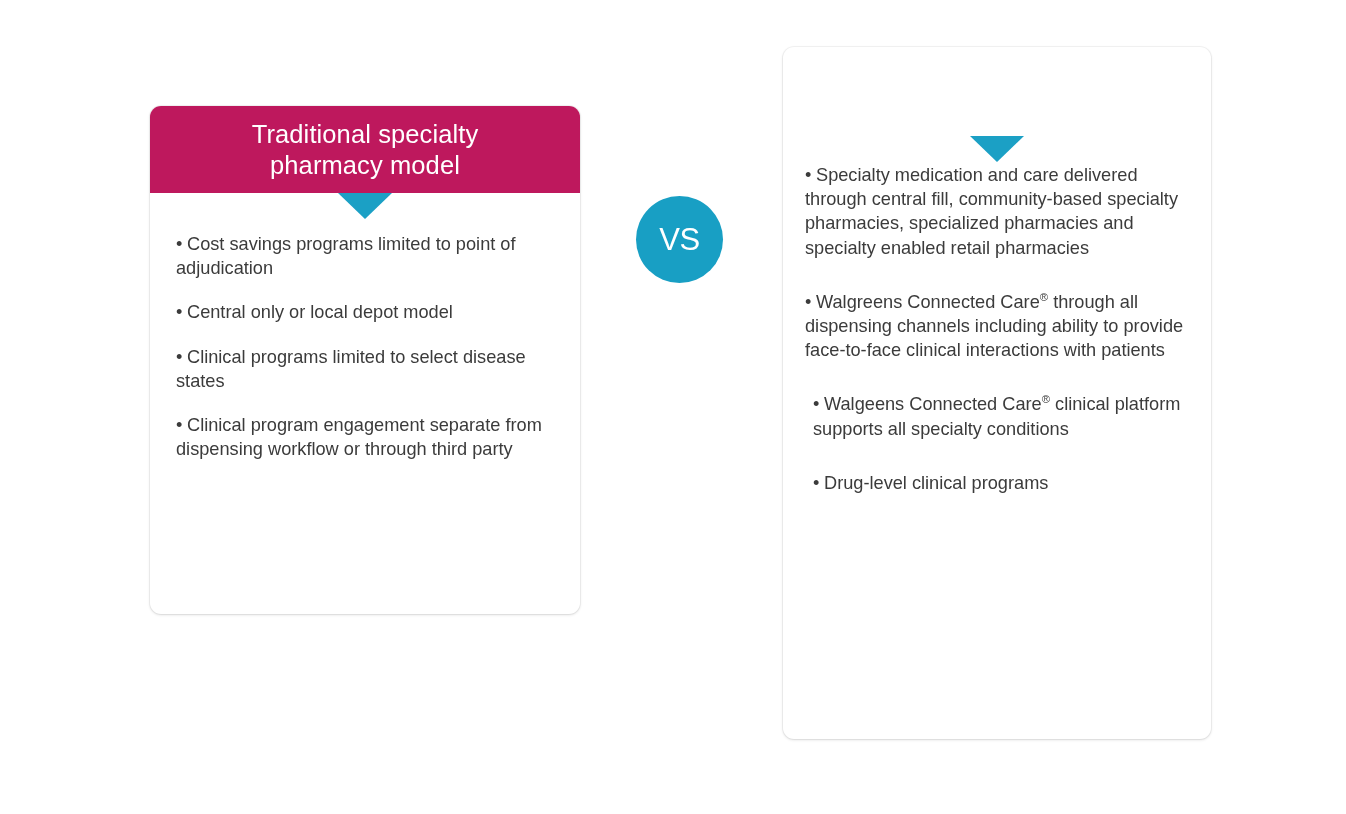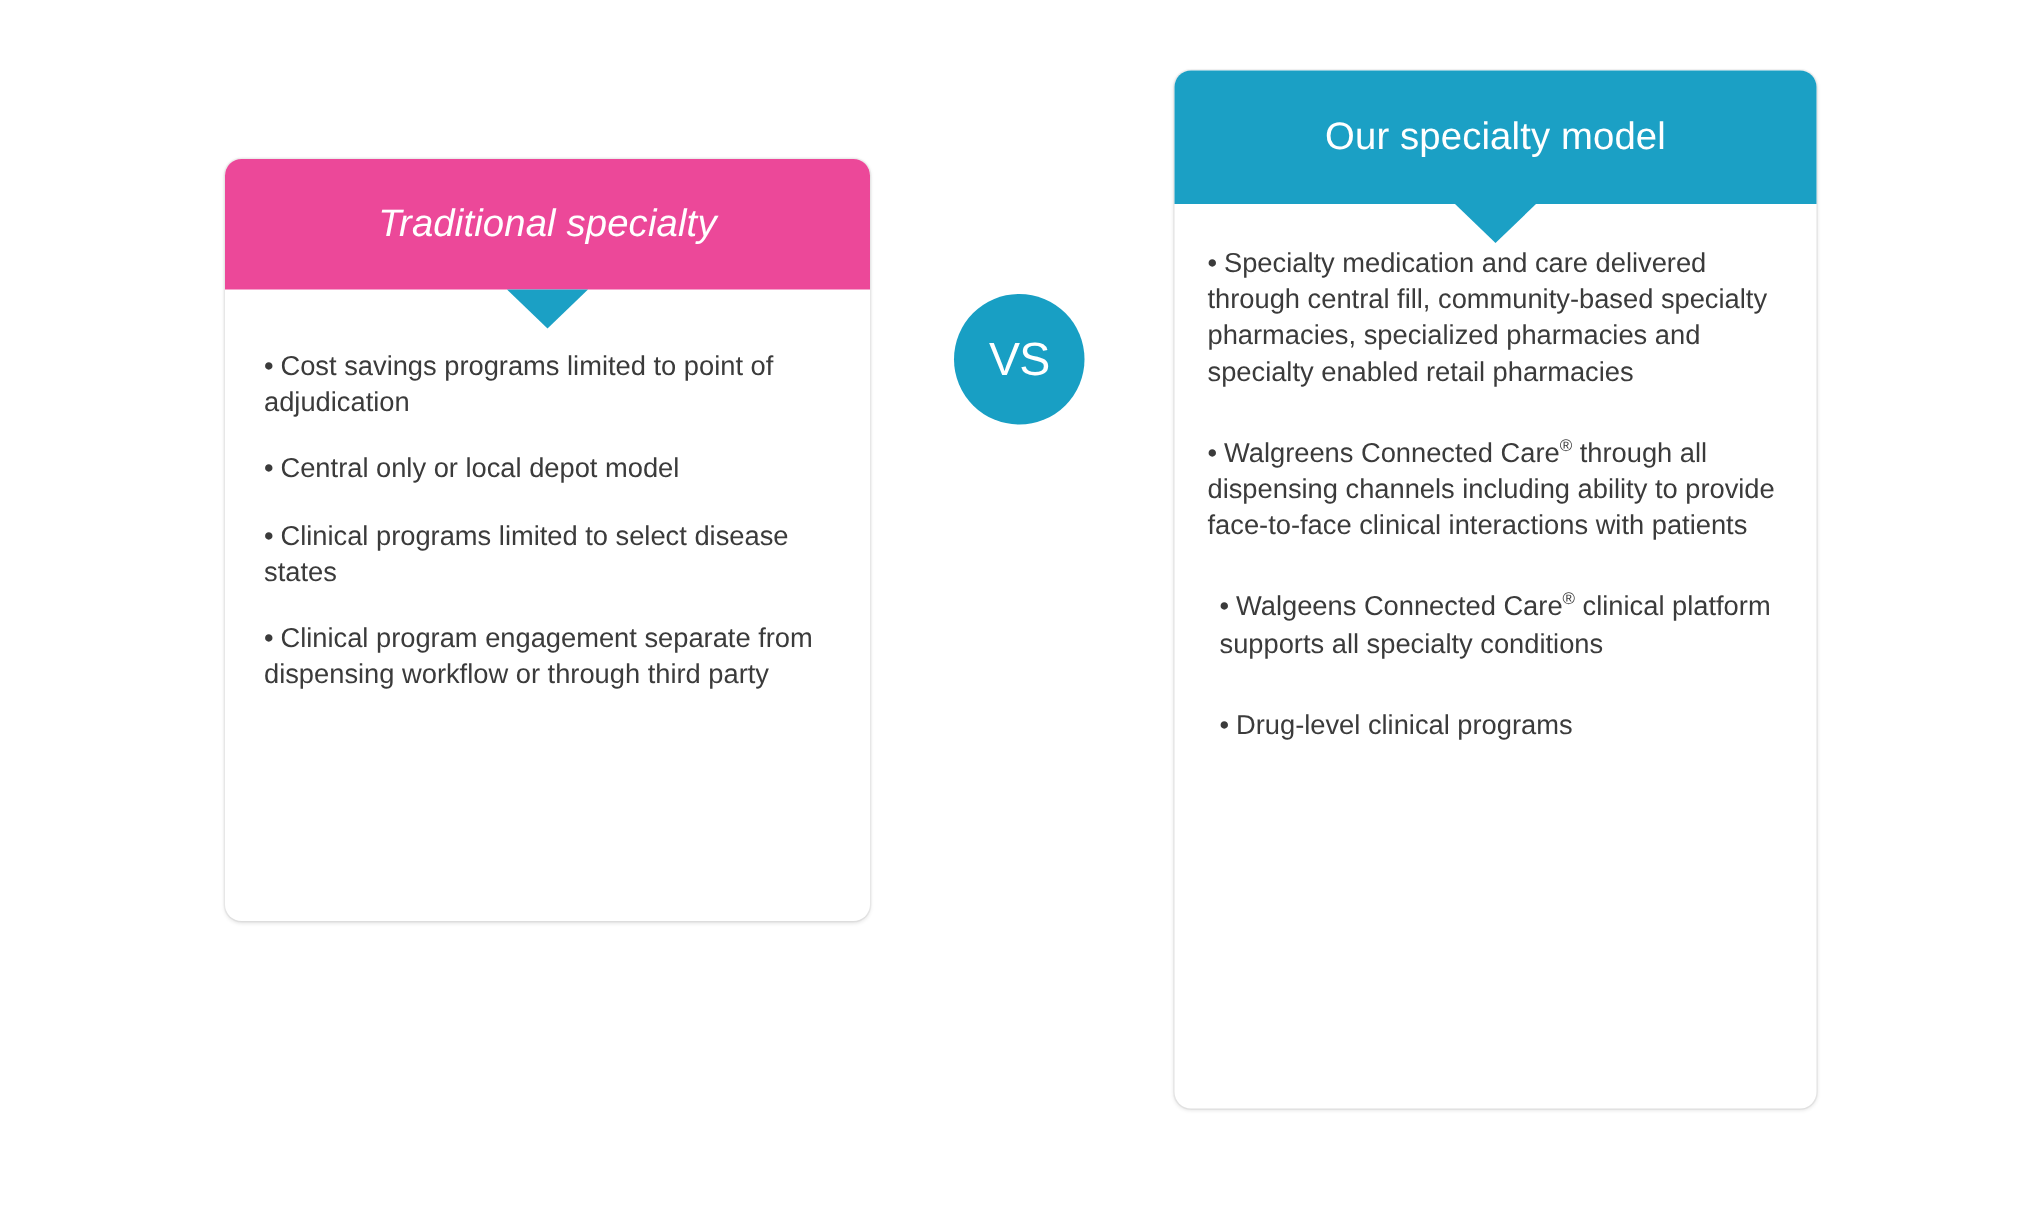--- a/index.html
+++ b/index.html
@@ -178,23 +178,24 @@
     letter-spacing: -0.5px;
     font-family: "Liberation Sans", sans-serif;
   }
 </style>
 </head>
 <body>
 
 <div class="canvas">
 
   <div class="card card-left">
-    <div class="card-header" style="background:#ec4899;font-style:italic;">
+    <div class="card-header" style="background:#be185d;">
       <div class="header-title">
         <span>Traditional specialty</span><br>
+        <span>pharmacy model</span>
       </div>
     </div>
     <div class="header-notch"></div>
 
     <div class="bullet-list">
       <div class="bullet-item">
         <span class="marker">•</span><span class="btext">Cost savings programs limited to point of adjudication</span>
       </div>
       <div class="bullet-item">
         <span class="marker">•</span><span class="btext">Central only or local depot model</span>
@@ -206,23 +207,20 @@
         <span class="marker">•</span><span class="btext">Clinical program engagement separate from dispensing workflow or through third party</span>
       </div>
     </div>
   </div>
 
   <div class="vs-badge">
     <span class="vs-text">VS</span>
   </div>
 
   <div class="card card-right">
-    <div class="card-header" style="background:#1BA0C5;">
-      <div class="header-title">Our specialty model</div>
-    </div>
     <div class="header-notch"></div>
 
     <div class="bullet-list">
 
       <div class="bullet-item">
         <span class="marker">•</span><span class="btext">Specialty medication and care delivered through central fill, community-based specialty pharmacies, specialized pharmacies and specialty enabled retail pharmacies</span>
       </div>
 
       <div class="bullet-item">
         <span class="marker">•</span><span class="btext">Walgreens Connected Care</span><sup class="reg">®</sup><span class="btext"> through all dispensing channels including ability to provide face-to-face clinical interactions with patients</span>

